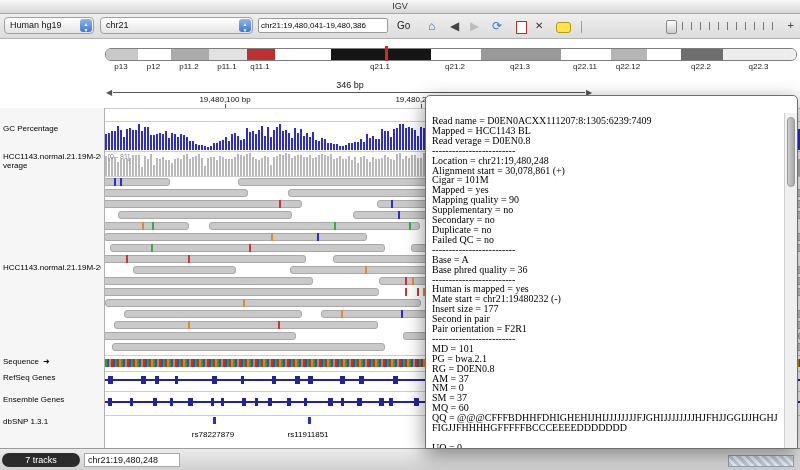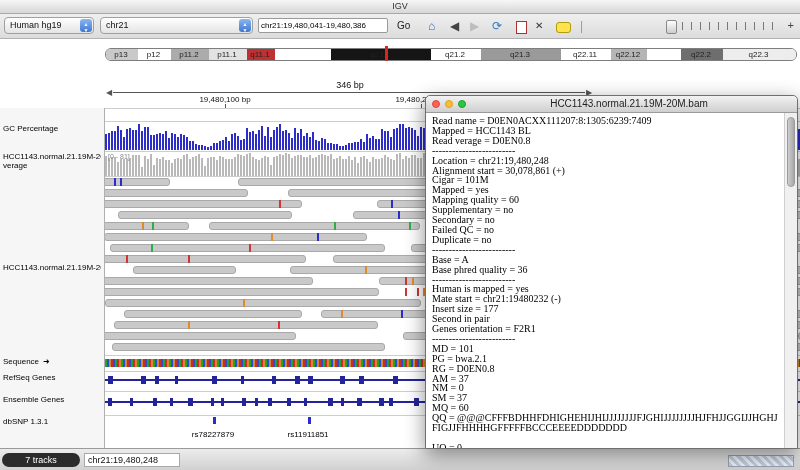--- a/index.html
+++ b/index.html
@@ -32,21 +32,21 @@
   .ztick{position:absolute;top:3px;width:1px;height:8px;background:#777;}
   .zthumb{position:absolute;left:0;top:1px;width:9px;height:12px;
     background:linear-gradient(#ffffff,#cccccc);border:1px solid #888;border-radius:2px;}
   .zplus{position:absolute;right:0;top:0;font-size:11px;color:#444;}
 
   
   #ideogram{position:absolute;left:0;top:39px;width:800px;height:39px;background:#fff;}
   #chromosome{position:absolute;left:105px;top:9px;width:690px;height:11px;
     border:1px solid #7e7e7e;border-radius:6px;overflow:hidden;background:#fff;}
   .band{position:absolute;top:0;height:100%;}
-  #band-labels{position:absolute;left:105px;top:11px;width:690px;height:12px;}
+  #band-labels{position:absolute;left:105px;top:23px;width:690px;height:12px;}
   .band-label{position:absolute;transform:translateX(-50%);font-size:8px;color:#222;white-space:nowrap;}
   #view-marker{position:absolute;top:7px;width:3px;height:15px;background:#dd2222;}
 
   
   #ruler{position:absolute;left:0;top:78px;width:800px;height:30px;background:#fff;border-bottom:1px solid #bdbdbd;}
   #span-label{position:absolute;left:320px;top:2px;width:60px;text-align:center;font-size:9px;color:#111;}
   .ruler-line{position:absolute;left:113px;top:14px;width:472px;height:1px;background:#555;}
   .ruler-arrow{position:absolute;top:10px;font-size:8px;color:#555;}
   .tick-label{position:absolute;top:17px;transform:translateX(-50%);font-size:8px;color:#111;white-space:nowrap;}
   .tick-mark{position:absolute;top:26px;width:1px;height:4px;background:#555;}
@@ -862,49 +862,43 @@
       </div>
   </div>
 
   <div class="statusbar">
     <div class="tracks-badge">7 tracks</div>
     <div class="pos-box">chr21:19,480,248</div>
     <div class="mem-gauge"></div>
   </div>
 
   <div id="popup">
-    <div class="popup-titlebar">
-      <span class="tl red"></span>
-      <span class="tl yellow"></span>
-      <span class="tl green"></span>
-      <span class="popup-title">HCC1143.normal.21.19M-20M.bam</span>
-    </div>
     <div id="popup-body">
         <div class="popup-line">Read name = D0EN0ACXX111207:8:1305:6239:7409</div>
         <div class="popup-line">Mapped = HCC1143 BL</div>
         <div class="popup-line">Read verage = D0EN0.8</div>
         <div class="popup-line">-------------------------</div>
         <div class="popup-line">Location = chr21:19,480,248</div>
         <div class="popup-line">Alignment start = 30,078,861 (+)</div>
         <div class="popup-line">Cigar = 101M</div>
         <div class="popup-line">Mapped = yes</div>
-        <div class="popup-line">Mapping quality = 60</div>
+        <div class="popup-line">Mapping quality = 90</div>
         <div class="popup-line">Supplementary = no</div>
         <div class="popup-line">Secondary = no</div>
+        <div class="popup-line">Duplicate = no</div>
         <div class="popup-line">Failed QC = no</div>
-        <div class="popup-line">Duplicate = no</div>
         <div class="popup-line">-------------------------</div>
         <div class="popup-line">Base = A</div>
         <div class="popup-line">Base phred quality = 36</div>
         <div class="popup-line">-------------------------</div>
         <div class="popup-line">Human is mapped = yes</div>
         <div class="popup-line">Mate start = chr21:19480232 (-)</div>
         <div class="popup-line">Insert size = 177</div>
         <div class="popup-line">Second in pair</div>
-        <div class="popup-line">Genes orientation = F2R1</div>
+        <div class="popup-line">Pair orientation = F2R1</div>
         <div class="popup-line">-------------------------</div>
         <div class="popup-line">MD = 101</div>
         <div class="popup-line">PG = bwa.2.1</div>
         <div class="popup-line">RG = D0EN0.8</div>
         <div class="popup-line">AM = 37</div>
         <div class="popup-line">NM = 0</div>
         <div class="popup-line">SM = 37</div>
         <div class="popup-line">MQ = 60</div>
         <div class="popup-line">QQ = @@@CFFFBDHHFDHIGHEHIJHIJJJJJJJJFJGHIJJJJJJJJHJFHJJGGIJJHGHJFIGJJFHHHHGFFFFFBCCCEEEEDDDDDDD</div>
         <div class="popup-line">&nbsp;</div>

